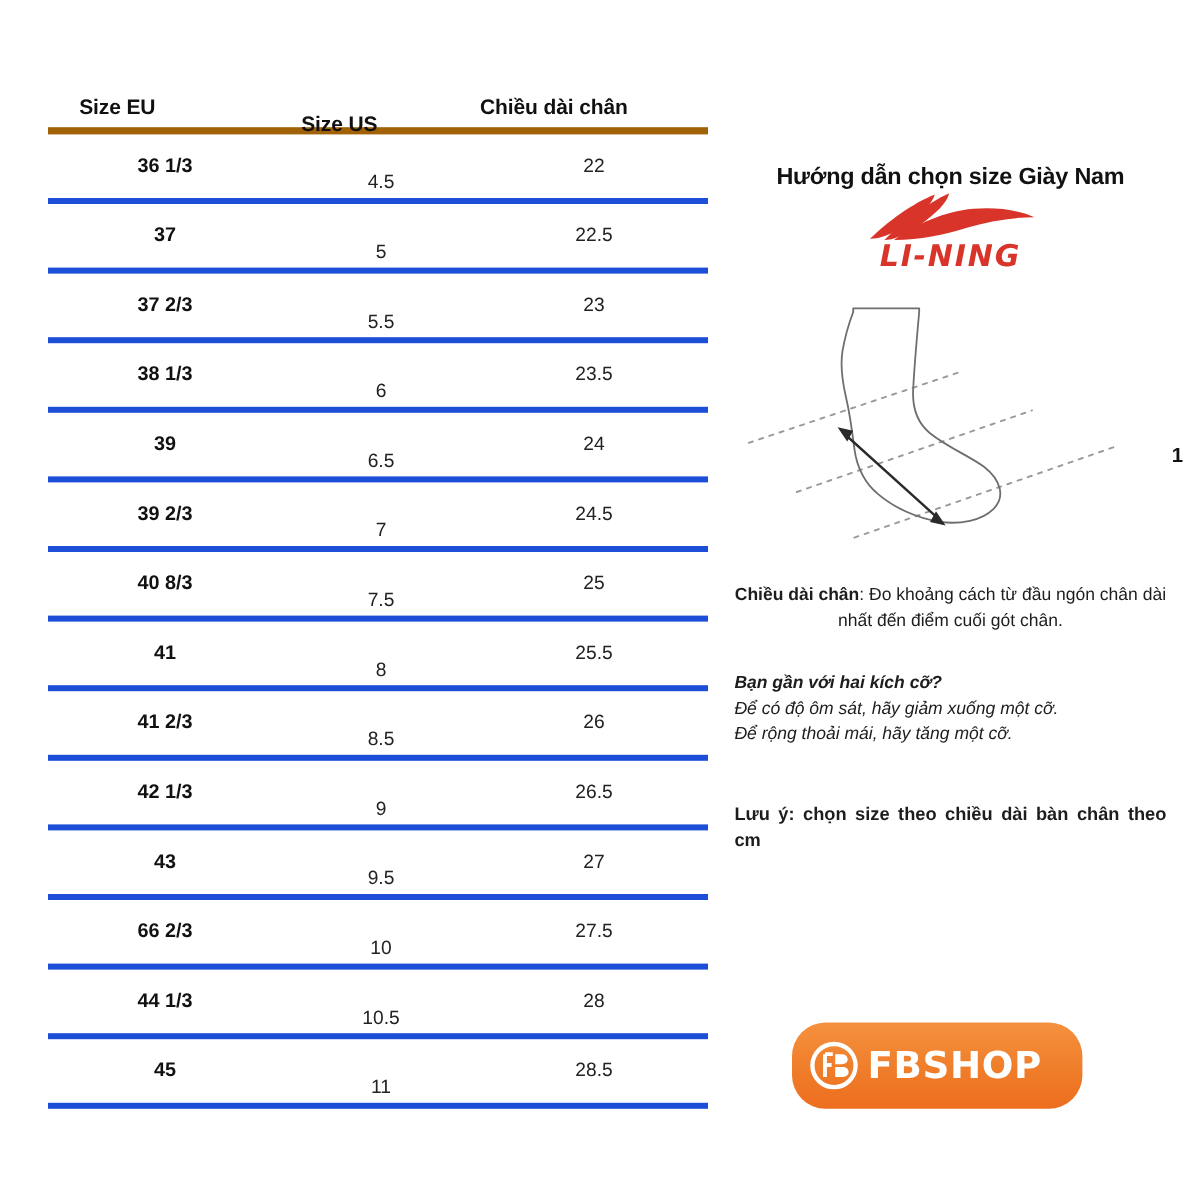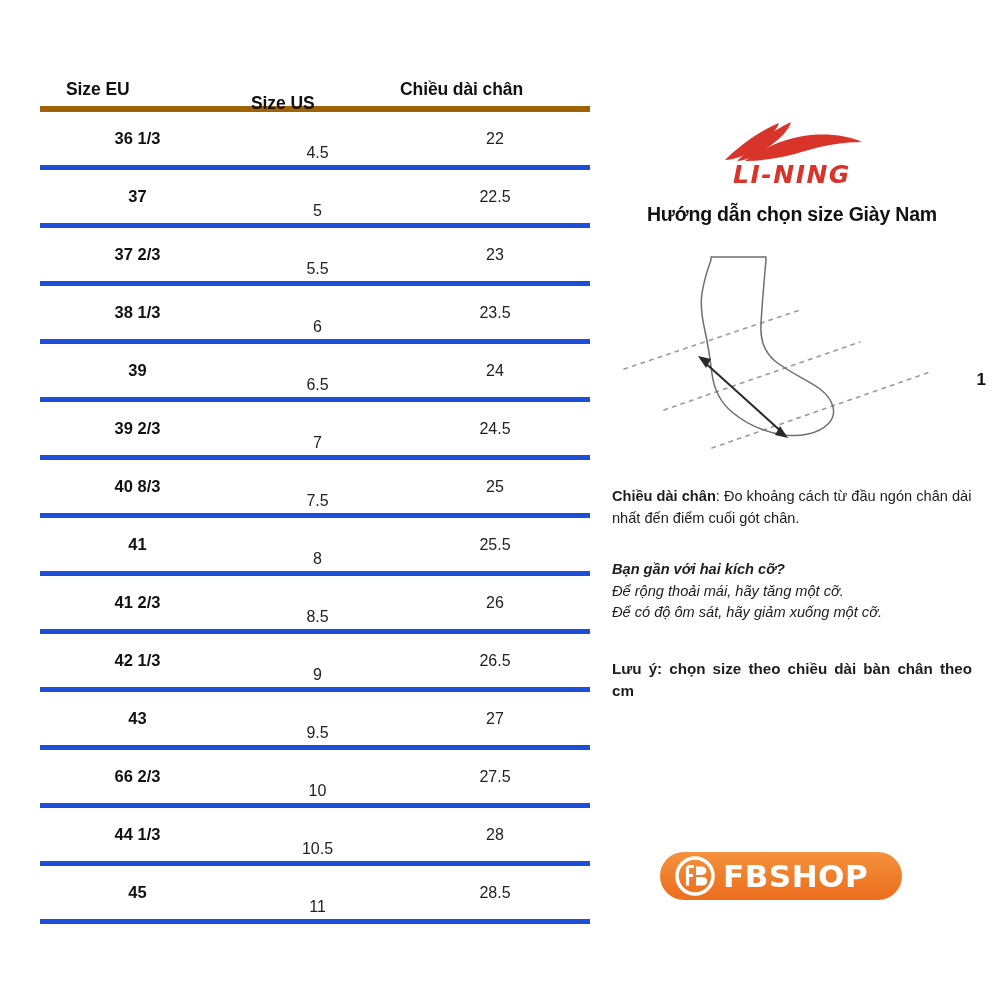--- a/index.html
+++ b/index.html
@@ -112,32 +112,32 @@
     font-size: 17px;
     color: #111;
   }
 
   
   .info-block {
     font-size: 14.6px;
     line-height: 1.48;
     color: #1d1d1d;
   }
-  #block-length  { margin-top: 14px; }
+  #block-length  { margin-top: 14px; text-align: center; }
   #block-between { margin-top: 30px; font-style: italic; }
-  #block-note    { margin-top: 34px; text-align: justify; font-weight: bold; font-size: 15.2px; line-height: 1.46; }
+  #block-note    { margin-top: 44px; text-align: justify; font-weight: bold; font-size: 15.2px; line-height: 1.46; }
   .lead { font-weight: bold; }
 
   
   #fbshop-logo {
     position: absolute;
     left: 660px;
     top: 852px;
     width: 242px;
-    height: 48px;
+    height: 72px;
     background: linear-gradient(180deg, #f5913e 0%, #ef7d2a 55%, #ed6e1e 100%);
     border-radius: 28px;
     display: flex;
     align-items: center;
     padding-left: 14px;
     box-sizing: border-box;
   }
   #fbshop-mark {
     width: 42px;
     height: 42px;
@@ -232,32 +232,32 @@
       </div>
       <div class="table-row body-row">
         <div class="cell col-eu">45</div>
         <div class="cell col-us">11</div>
         <div class="cell col-len">28.5</div>
       </div>
     </div>
 </div>
 
 <div id="right-panel">
+
+  <div id="guide-title">Hướng dẫn chọn size Giày Nam</div>
 
   <div id="lining-logo">
     <svg id="lining-swoosh" width="150" height="44" viewBox="0 0 150 44">
       <path d="M8 40 C22 26 44 10 62 3 C60 10 52 18 40 27 C28 36 16 40 8 40 Z" fill="#d8342a"></path>
       <path d="M20 41 C34 27 56 10 74 2 C72 10 63 19 50 28 C37 37 27 41 20 41 Z" fill="#d8342a"></path>
       <path d="M28 41 C46 28 70 17 94 15 C114 13.5 132 16 145 22
                C128 22 108 25 88 31 C70 36.5 50 41 28 41 Z" fill="#d8342a"></path>
     </svg>
     <div id="lining-wordmark">LI-NING</div>
   </div>
-
-  <div id="guide-title">Hướng dẫn chọn size Giày Nam</div>
 
   <div id="foot-diagram">
     <svg width="360" height="240" viewBox="0 0 360 240">
 
       <g stroke="#9a9a9a" stroke-width="1.6" stroke-dasharray="3.5,5.5" fill="none" stroke-linecap="round">
         <line x1="12" y1="137" x2="188" y2="78"></line>
         <line x1="52" y1="178" x2="248" y2="110"></line>
         <line x1="100" y1="216" x2="318" y2="140"></line>
       </g>
 
@@ -283,22 +283,22 @@
     </svg>
     <div id="foot-label-1">1</div>
   </div>
 
   <div class="info-block" id="block-length">
     <span class="lead">Chiều dài chân</span><span>: Đo khoảng cách từ đầu ngón chân dài nhất đến điểm cuối gót chân.</span>
   </div>
 
   <div class="info-block" id="block-between">
     <div class="lead">Bạn gần với hai kích cỡ?</div>
+    <div>Để có độ ôm sát, hãy giảm xuống một cỡ.</div>
     <div>Để rộng thoải mái, hãy tăng một cỡ.</div>
-    <div>Để có độ ôm sát, hãy giảm xuống một cỡ.</div>
   </div>
 
   <div class="info-block" id="block-note">Lưu ý: chọn size theo chiều dài bàn chân theo cm</div>
 </div>
 
 <div id="fbshop-logo">
   <svg id="fbshop-mark" viewBox="0 0 42 42">
     <circle cx="21" cy="21" r="18" fill="none" stroke="#ffffff" stroke-width="3.6"></circle>
     <path d="M13.5 11.5 L13.5 30.5 M13.5 11.5 L20 11.5 M13.5 20.5 L19 20.5" stroke="#ffffff" stroke-width="3.2" fill="none" stroke-linecap="butt"></path>
     <path d="M22 11.5 L27.5 11.5 C30.6 11.5 32.4 13.4 32.4 15.8 C32.4 18.1 30.6 19.9 27.5 19.9 L22 19.9 Z

